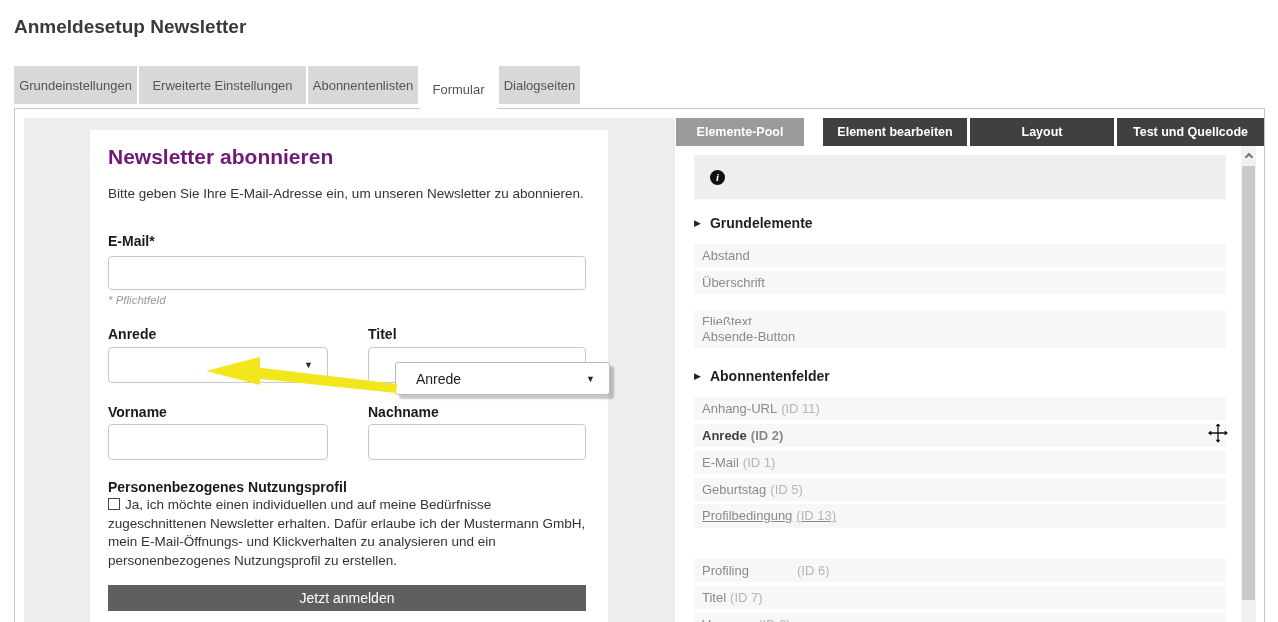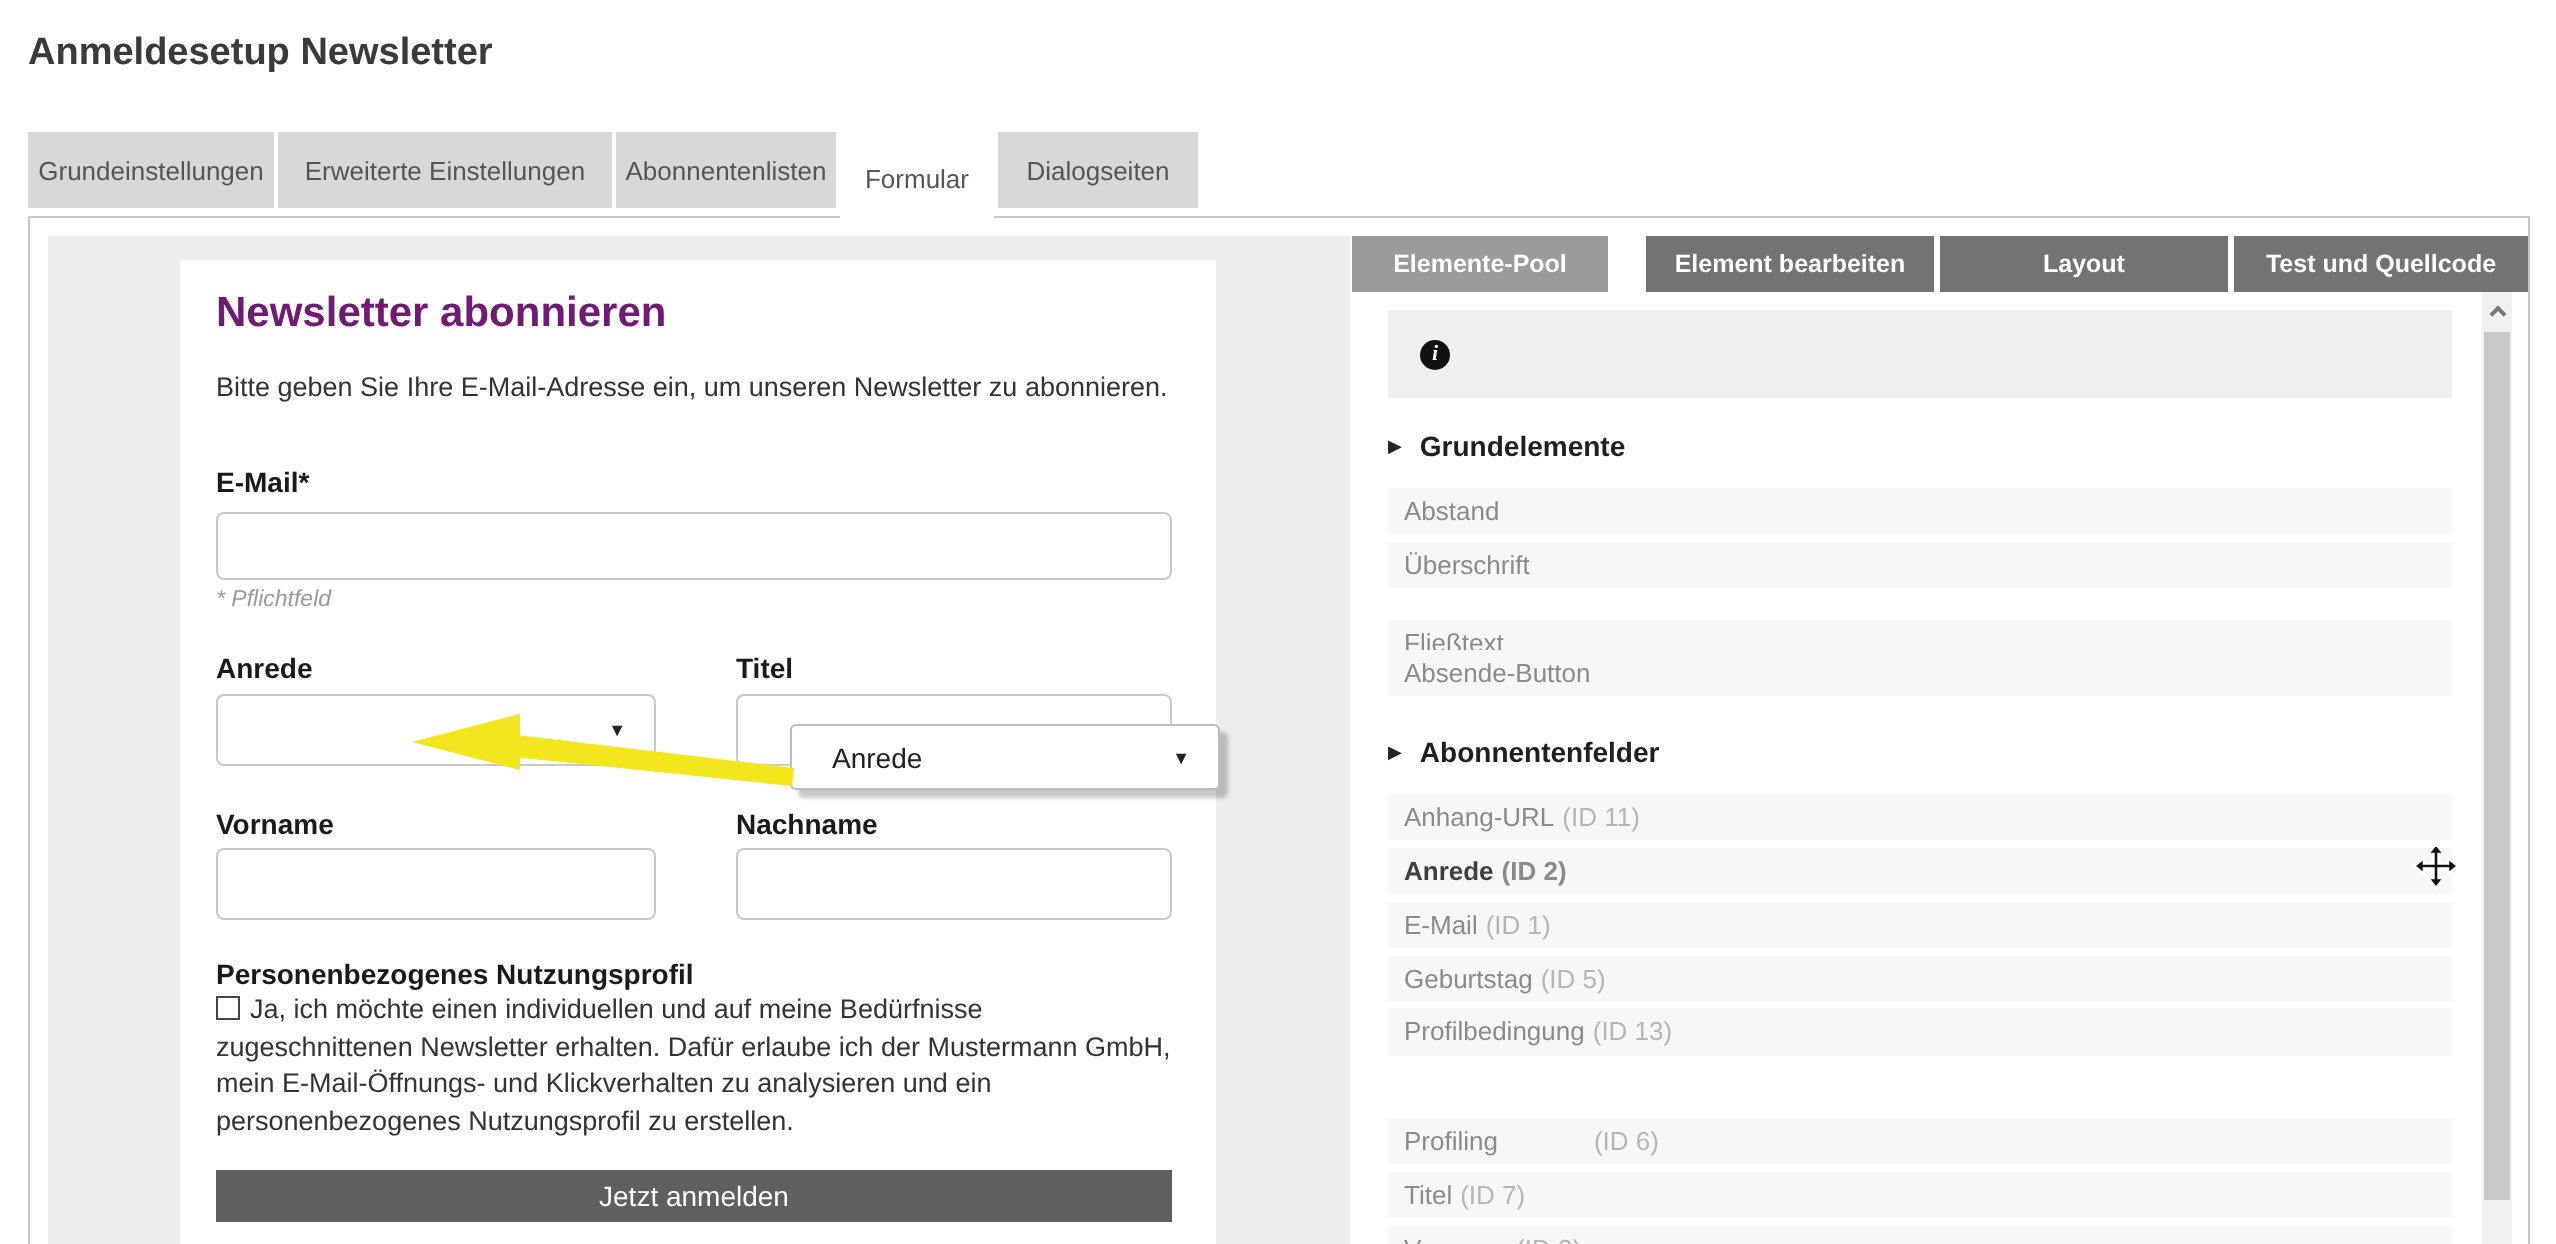--- a/index.html
+++ b/index.html
@@ -11,21 +11,21 @@
   .page-title { left:14px; top:16px; font-size:19px; font-weight:bold; color:#3a3a3a; }
 
   
   .mtab { top:66px; height:38px; background:#d8d8d8; color:#555; font-size:13px;
           display:flex; align-items:center; justify-content:center; cursor:pointer; }
   .mtab.active { height:46px; background:#fff; z-index:3; }
   .mtab1 { left:14px;  width:123px; }
   .mtab2 { left:139px; width:167px; }
   .mtab3 { left:308px; width:110px; }
   .mtab4 { left:420px; width:77px; }
-  .mtab5 { left:499px; width:100px; }
+  .mtab5 { left:499px; width:81px; }
 
   
   .container { left:14px; top:108px; width:1251px; height:600px;
                border:1px solid #c9c9c9; background:#fff; }
 
   
   .preview { left:24px; top:118px; width:651px; height:520px; background:#ededed; }
   .form-card { left:90px; top:130px; width:518px; height:520px; background:#fff; }
 
   .fp-heading { left:108px; top:145px; font-size:21px; font-weight:bold; color:#701a75; }
@@ -45,21 +45,21 @@
              padding:0 14px 0 20px; font-size:14px; color:#222; cursor:move; }
 
   .fp-consent { left:108px; top:496px; width:482px; font-size:13.5px; color:#333; line-height:18.5px; }
   .fp-checkbox { display:inline-block; width:12px; height:12px; border:1px solid #444;
                  background:#fff; vertical-align:-1px; margin-right:5px; }
   .fp-submit { left:108px; top:585px; width:478px; height:26px; background:#5f5f5f;
                color:#fff; font-size:14px; border:none; cursor:pointer;
                display:flex; align-items:center; justify-content:center; }
 
   
-  .ptab { top:118px; height:28px; background:#737373; color:#fff; font-size:12.5px;
+  .ptab { top:118px; height:28px; background:#404040; color:#fff; font-size:12.5px;
           font-weight:bold; display:flex; align-items:center; justify-content:center; cursor:pointer; }
   .ptab.active { background:#9b9b9b; }
   .ptab1 { left:676px;  width:128px; }
   .ptab2 { left:823px;  width:144px; }
   .ptab3 { left:970px;  width:144px; }
   .ptab4 { left:1117px; width:147px; }
 
   .info-box { left:694px; top:155px; width:532px; height:44px; background:#efefef;
               display:flex; align-items:center; padding-left:16px; }
   .info-icon { display:inline-flex; width:15px; height:15px; border-radius:50%; background:#111;
@@ -184,21 +184,21 @@
     <span class="row-id">(ID 1)</span>
   </div>
 <div class="abs pool-row" style="top:478px;">
     <span>Geburtstag</span>
     <span class="row-id">(ID 5)</span>
   </div>
 <div class="abs pool-row" style="top:505px;">
     <span>Nachname</span>
     <span class="row-id">(ID 4)</span>
   </div>
-<div class="abs pool-row" style="top:504px;">
+<div class="abs pool-row" style="top:504px;text-decoration:underline;">
     <span>Profilbedingung</span>
     <span class="row-id">(ID 13)</span>
   </div>
 <div class="abs pool-row" style="top:559px;gap:44px;">
     <span>Profiling</span>
     <span class="row-id">(ID 6)</span>
   </div>
 <div class="abs pool-row" style="top:586px;">
     <span>Titel</span>
     <span class="row-id">(ID 7)</span>

